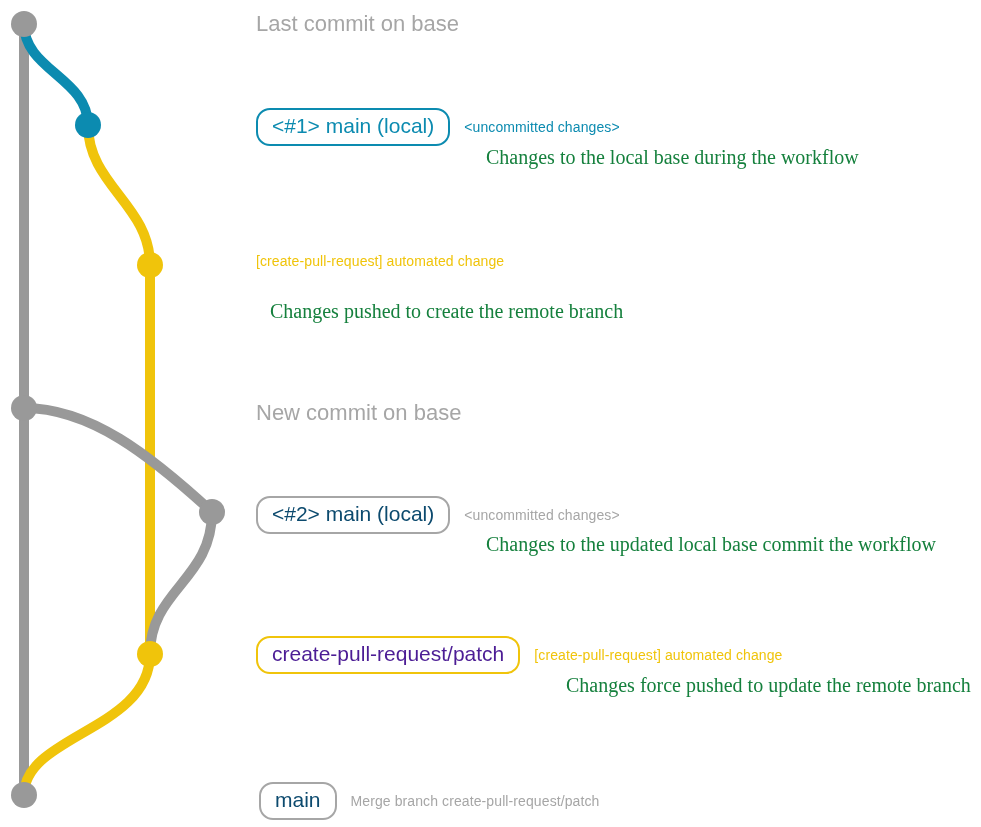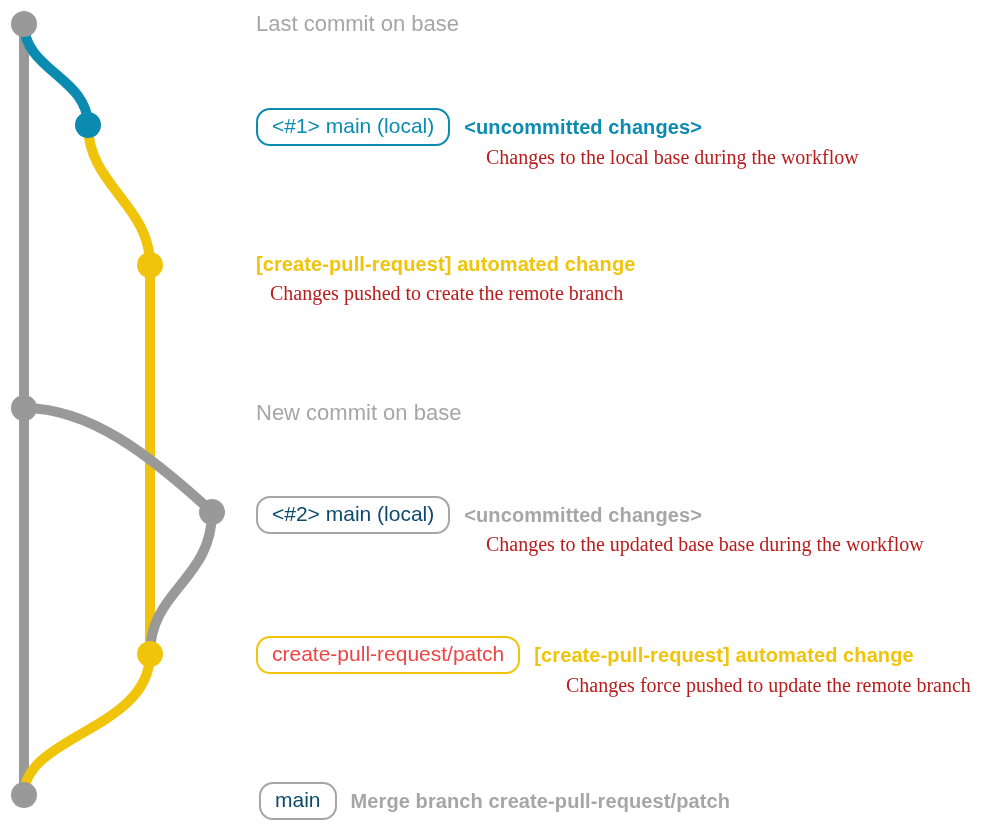--- a/index.html
+++ b/index.html
@@ -47,45 +47,45 @@
     border-radius: 14px;
     background: #ffffff;
     color: #999999;
     font-size: 21px;
     font-weight: 400;
     padding: 4px 14px 6px 14px;
     line-height: 1.15;
     box-sizing: border-box;
   }
   .pill.blue   { border-color: #0c8bb0; color: #0c8bb0; }
-  .pill.yellow { border-color: #f0c40b; color: #ef4444; }
+  .pill.yellow { border-color: #f0c40b; color: #4c1d95; }
   .pill.gray   { border-color: #a6a6a6; color: #0c4a6e; }
 
   .subject {
-    font-size: 20px;
-    font-weight: 700;
+    font-size: 14px;
+    font-weight: 400;
     letter-spacing: 0.1px;
     margin-left: 14px;
   }
   .subject.blue   { color: #0c8bb0; }
   .subject.yellow { color: #f0c40b; }
   .subject.gray   { color: #a6a6a6; }
   .subject.nopill { margin-left: 0; }
 
   .heading {
     font-size: 22px;
     color: #a6a6a6;
     font-weight: 400;
   }
 
   .body-text {
     position: absolute;
     font-family: "Liberation Serif", serif;
     font-size: 20px;
-    color: #b91c1c;
+    color: #15803d;
     white-space: nowrap;
   }
 </style>
 </head>
 <body>
 
 <svg id="graph-canvas" viewBox="0 0 981 827">
 
   <path d="M 24 24 L 24 795" stroke="#999999" stroke-width="10" fill="none"></path>
 
@@ -116,31 +116,31 @@
 
   <div class="row" style="left:256px; top:108px;">
     <span class="pill blue">&lt;#1&gt; main (local)</span>
     <span class="subject blue">&lt;uncommitted changes&gt;</span>
   </div>
   <div class="body-text" style="left:486px; top:146px;">Changes to the local base during the workflow</div>
 
   <div class="row" style="left:256px; top:253px;">
     <span class="subject yellow nopill">[create-pull-request] automated change</span>
   </div>
-  <div class="body-text" style="left:270px; top:282px;">Changes pushed to create the remote branch</div>
+  <div class="body-text" style="left:270px; top:300px;">Changes pushed to create the remote branch</div>
 
   <div class="row" style="left:256px; top:400px;">
     <span class="heading">New commit on base</span>
   </div>
 
   <div class="row" style="left:256px; top:496px;">
     <span class="pill gray">&lt;#2&gt; main (local)</span>
     <span class="subject gray">&lt;uncommitted changes&gt;</span>
   </div>
-  <div class="body-text" style="left:486px; top:533px;">Changes to the updated base base during the workflow</div>
+  <div class="body-text" style="left:486px; top:533px;">Changes to the updated local base commit the workflow</div>
 
   <div class="row" style="left:256px; top:636px;">
     <span class="pill yellow">create-pull-request/patch</span>
     <span class="subject yellow">[create-pull-request] automated change</span>
   </div>
   <div class="body-text" style="left:566px; top:674px;">Changes force pushed to update the remote branch</div>
 
   <div class="row" style="left:259px; top:782px;">
     <span class="pill gray">main</span>
     <span class="subject gray">Merge branch create-pull-request/patch</span>

